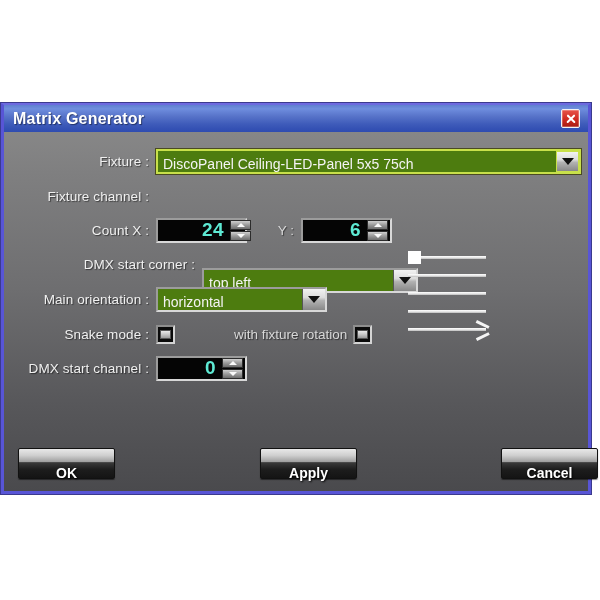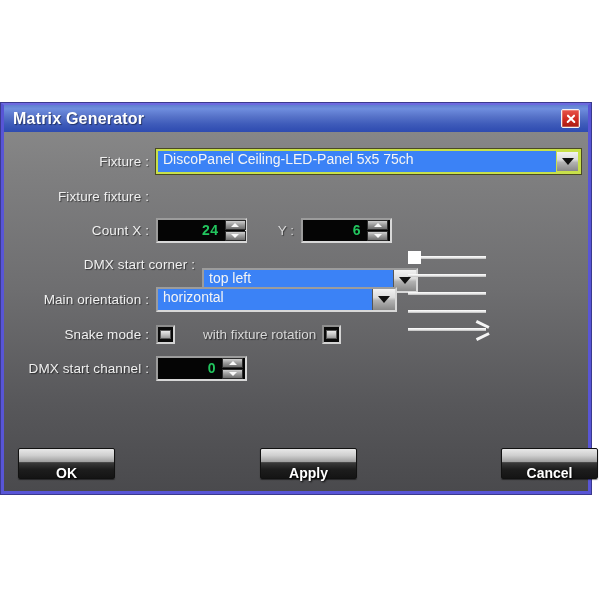--- a/index.html
+++ b/index.html
@@ -119,26 +119,26 @@
     font-size: 13.5px;
     white-space: nowrap;
     text-shadow: 1px 1px 1px rgba(0,0,0,0.5);
     letter-spacing: 0.1px;
   }
 
   
   .combo {
     position: relative;
     height: 25px;
-    background: #3b82f6;
+    background: #4d7c0f;
     border: 2px solid;
     border-color: #9c9c9c #d8d8d8 #d8d8d8 #9c9c9c;
     box-sizing: border-box;
     display: flex;
-    align-items: flex-start;
+    align-items: flex-end;
     cursor: pointer;
   }
   .combo.focus {
     border: 2px solid #c8e04a;
     box-shadow: 0 0 0 1px #4a4a22;
   }
   .combo .val {
     color: #f4f4f4;
     font-size: 14px;
     padding-left: 5px;
@@ -175,22 +175,22 @@
     border-color: #9c9c9c #d8d8d8 #d8d8d8 #9c9c9c;
     box-sizing: border-box;
     display: flex;
     align-items: center;
     cursor: text;
   }
   .spin .num {
     flex: 1;
     text-align: right;
     padding-right: 6px;
-    color: #22c55e;
-    font-size: 14px;
+    color: #5eead4;
+    font-size: 19px;
     font-weight: bold;
     letter-spacing: 0.5px;
     padding-left: 44px;
   }
   .spinbtns {
     width: 21px;
     height: 21px;
     margin-right: 2px;
     display: flex;
     flex-direction: column;
@@ -343,21 +343,21 @@
       <div class="label">Fixture :</div>
       <div class="combo focus" style="width:425px;">
         <div class="val">DiscoPanel Ceiling-LED-Panel 5x5 75ch</div>
         <div class="arrowbox">
             <div class="caret"></div>
           </div>
       </div>
     </div>
 
     <div class="row" style="top:51px;">
-      <div class="label">Fixture fixture :</div>
+      <div class="label">Fixture channel :</div>
     </div>
 
     <div class="row" style="top:85px;">
       <div class="label">Count X :</div>
       <div class="spin" style="width:91px;">
         <div class="num">24</div>
         <div class="spinbtns">
           <div class="sbtn">
               <div class="tri-up"></div>
             </div>
@@ -385,34 +385,34 @@
       <div class="combo" style="width:216px;margin-top:32px;">
         <div class="val">top left</div>
         <div class="arrowbox">
             <div class="caret"></div>
           </div>
       </div>
     </div>
 
     <div class="row" style="top:154px;">
       <div class="label">Main orientation :</div>
-      <div class="combo" style="width:241px;">
+      <div class="combo" style="width:171px;">
         <div class="val">horizontal</div>
         <div class="arrowbox">
             <div class="caret"></div>
           </div>
       </div>
     </div>
 
     <div class="row" style="top:189px;">
       <div class="label">Snake mode :</div>
       <div class="chk">
           <i></i>
         </div>
-      <div class="sublabel" style="margin-left:28px;">with fixture rotation</div>
+      <div class="sublabel" style="margin-left:59px;">with fixture rotation</div>
       <div class="chk" style="margin-left:6px;">
           <i></i>
         </div>
     </div>
 
     <div class="row" style="top:223px;">
       <div class="label">DMX start channel :</div>
       <div class="spin" style="width:91px;">
         <div class="num">0</div>
         <div class="spinbtns">

